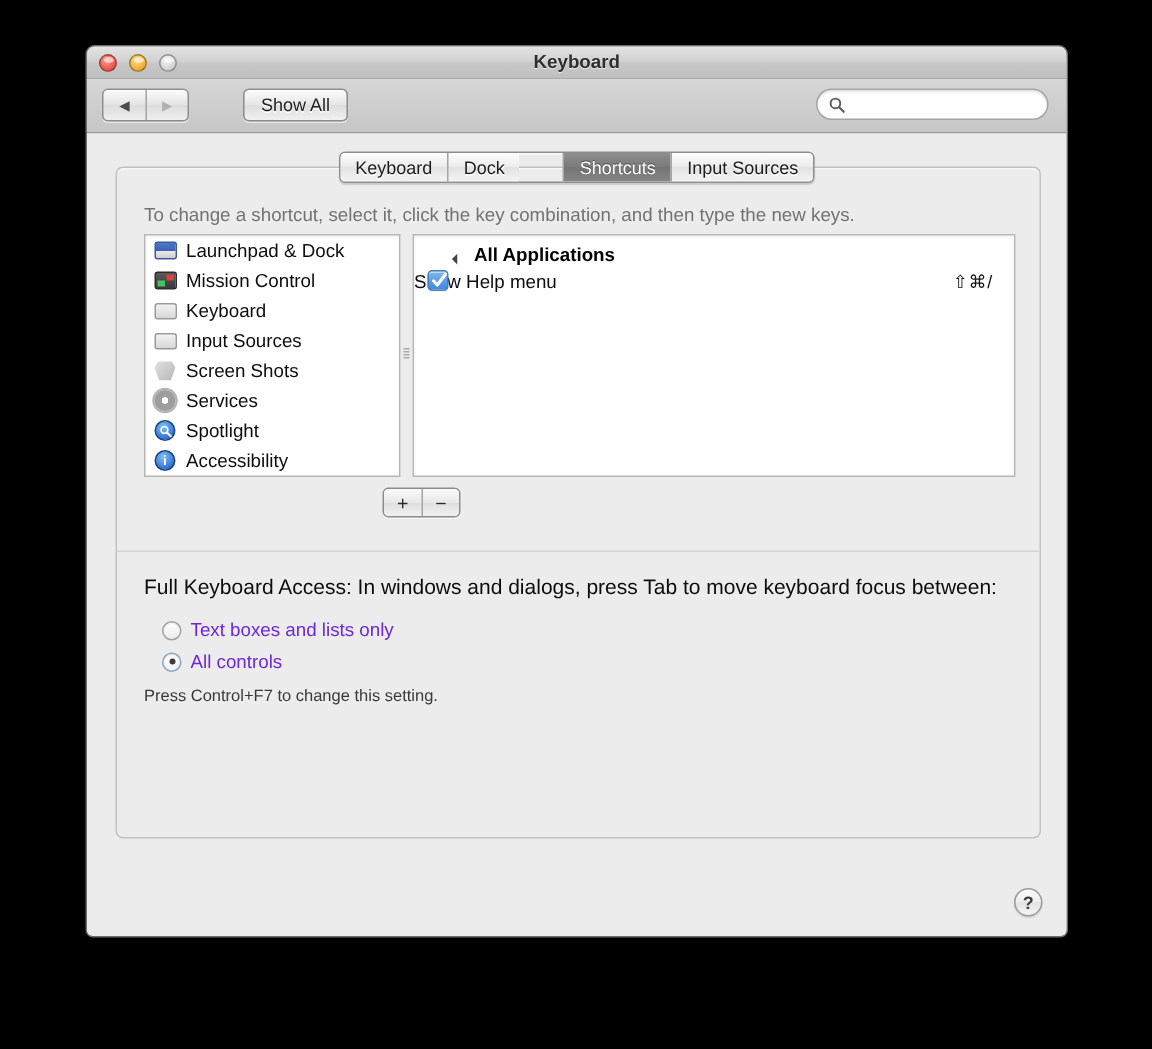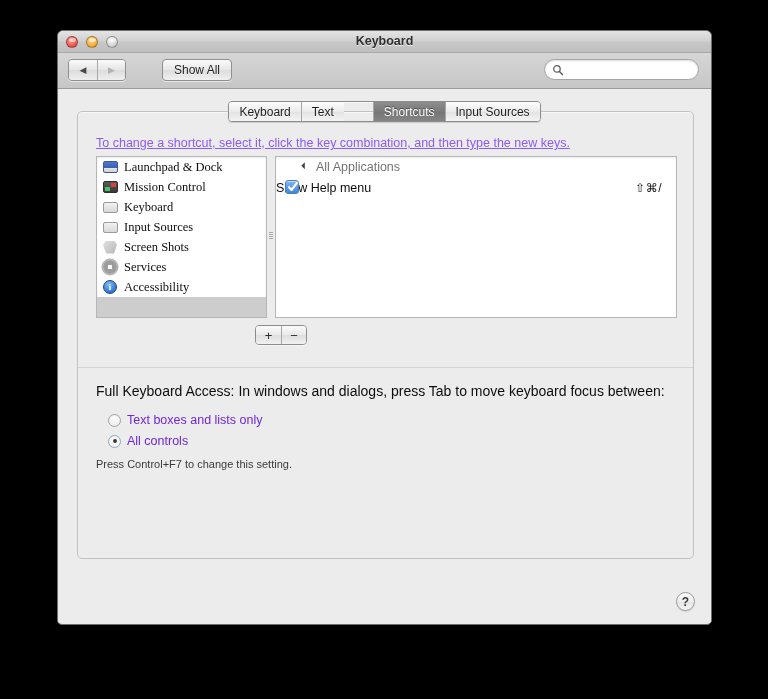--- a/index.html
+++ b/index.html
@@ -167,33 +167,32 @@
     width: 617px; height: 448px;
     background: #ececec;
     border: 1px solid #c2c2c2;
     border-radius: 5px;
     box-shadow: inset 0 1px 0 #f7f7f7;
   }
 
   #instruction {
     position: absolute; left: 18px; top: 24px;
     font-size: 12.5px;
-    color: #8b5cf6;
-    text-decoration: underline;
+    color: #737373;
   }
 
   
   .list-box {
     position: absolute;
     background: #ffffff;
     border: 1px solid #b6b6b6;
     box-shadow: inset 0 1px 2px rgba(0,0,0,0.08);
     overflow: hidden;
   }
-  #category-list { left: 18px; top: 44px; width: 171px; height: 162px; font-family: Liberation Serif, serif; }
+  #category-list { left: 18px; top: 44px; width: 171px; height: 162px; }
   #shortcut-list { left: 197px; top: 44px; width: 402px; height: 162px; }
 
   .cat-row {
     display: flex; align-items: center;
     height: 20px;
     padding-left: 5px;
     font-size: 12.5px;
     color: #0d0d0d;
   }
   .cat-row.selected { background: #cdcdcd; }
@@ -209,25 +208,26 @@
     position: absolute;
     left: 191px; top: 120px;
     width: 4px; height: 7px;
     display: flex; flex-direction: column; justify-content: space-between;
   }
   #splitter-grip i {
     display: block; height: 1px; background: #a9a9a9;
   }
 
   .sc-group-row {
-    display: flex; align-items: center;
+    display: flex; align-items: flex-end;
     height: 20px;
     padding-left: 27px;
     font-size: 12.5px;
-    color: #737373;
+    color: #000000;
+    font-weight: bold;
   }
   .disclosure {
     width: 0; height: 0;
     margin-right: 3px;
     border-left: 5px solid #444;
     border-right: 5px solid transparent;
     border-top: 5px solid transparent;
     transform: rotate(45deg) translate(-1px, 1px);
     flex: none;
   }
@@ -402,21 +402,21 @@
       </svg>
       <input id="search-input" type="text" placeholder="" style="">
     </div>
   </div>
 
   <div id="content">
 
     <div id="tabbar">
       <div class="tabs">
         <div class="tab">Keyboard</div>
-        <div class="tab">Text</div>
+        <div class="tab">Dock</div>
         <div class="tab selected">Shortcuts</div>
         <div class="tab">Input Sources</div>
       </div>
     </div>
 
     <div id="groupbox">
 
       <div id="instruction">To change a shortcut, select it, click the key combination, and then type the new keys.</div>
 
       <div id="category-list" class="list-box">
@@ -448,20 +448,31 @@
           <span class="cat-icon">
               <i class="ic-screenshot"></i>
             </span>
           <span>Screen Shots</span>
         </div>
         <div class="cat-row">
           <span class="cat-icon">
               <i class="ic-gear"></i>
             </span>
           <span>Services</span>
+        </div>
+        <div class="cat-row">
+          <span class="cat-icon">
+            <span class="ic-round-blue">
+              <svg width="9" height="9" viewBox="0 0 16 16">
+                <circle cx="6.4" cy="6.4" r="4" fill="none" stroke="#ffffff" stroke-width="2"></circle>
+                <line x1="9.4" y1="9.4" x2="14" y2="14" stroke="#ffffff" stroke-width="2.4" stroke-linecap="round"></line>
+              </svg>
+            </span>
+          </span>
+          <span>Spotlight</span>
         </div>
         <div class="cat-row">
           <span class="cat-icon">
             <span class="ic-round-blue">i</span>
           </span>
           <span>Accessibility</span>
         </div>
         <div class="cat-row selected">
           
           

